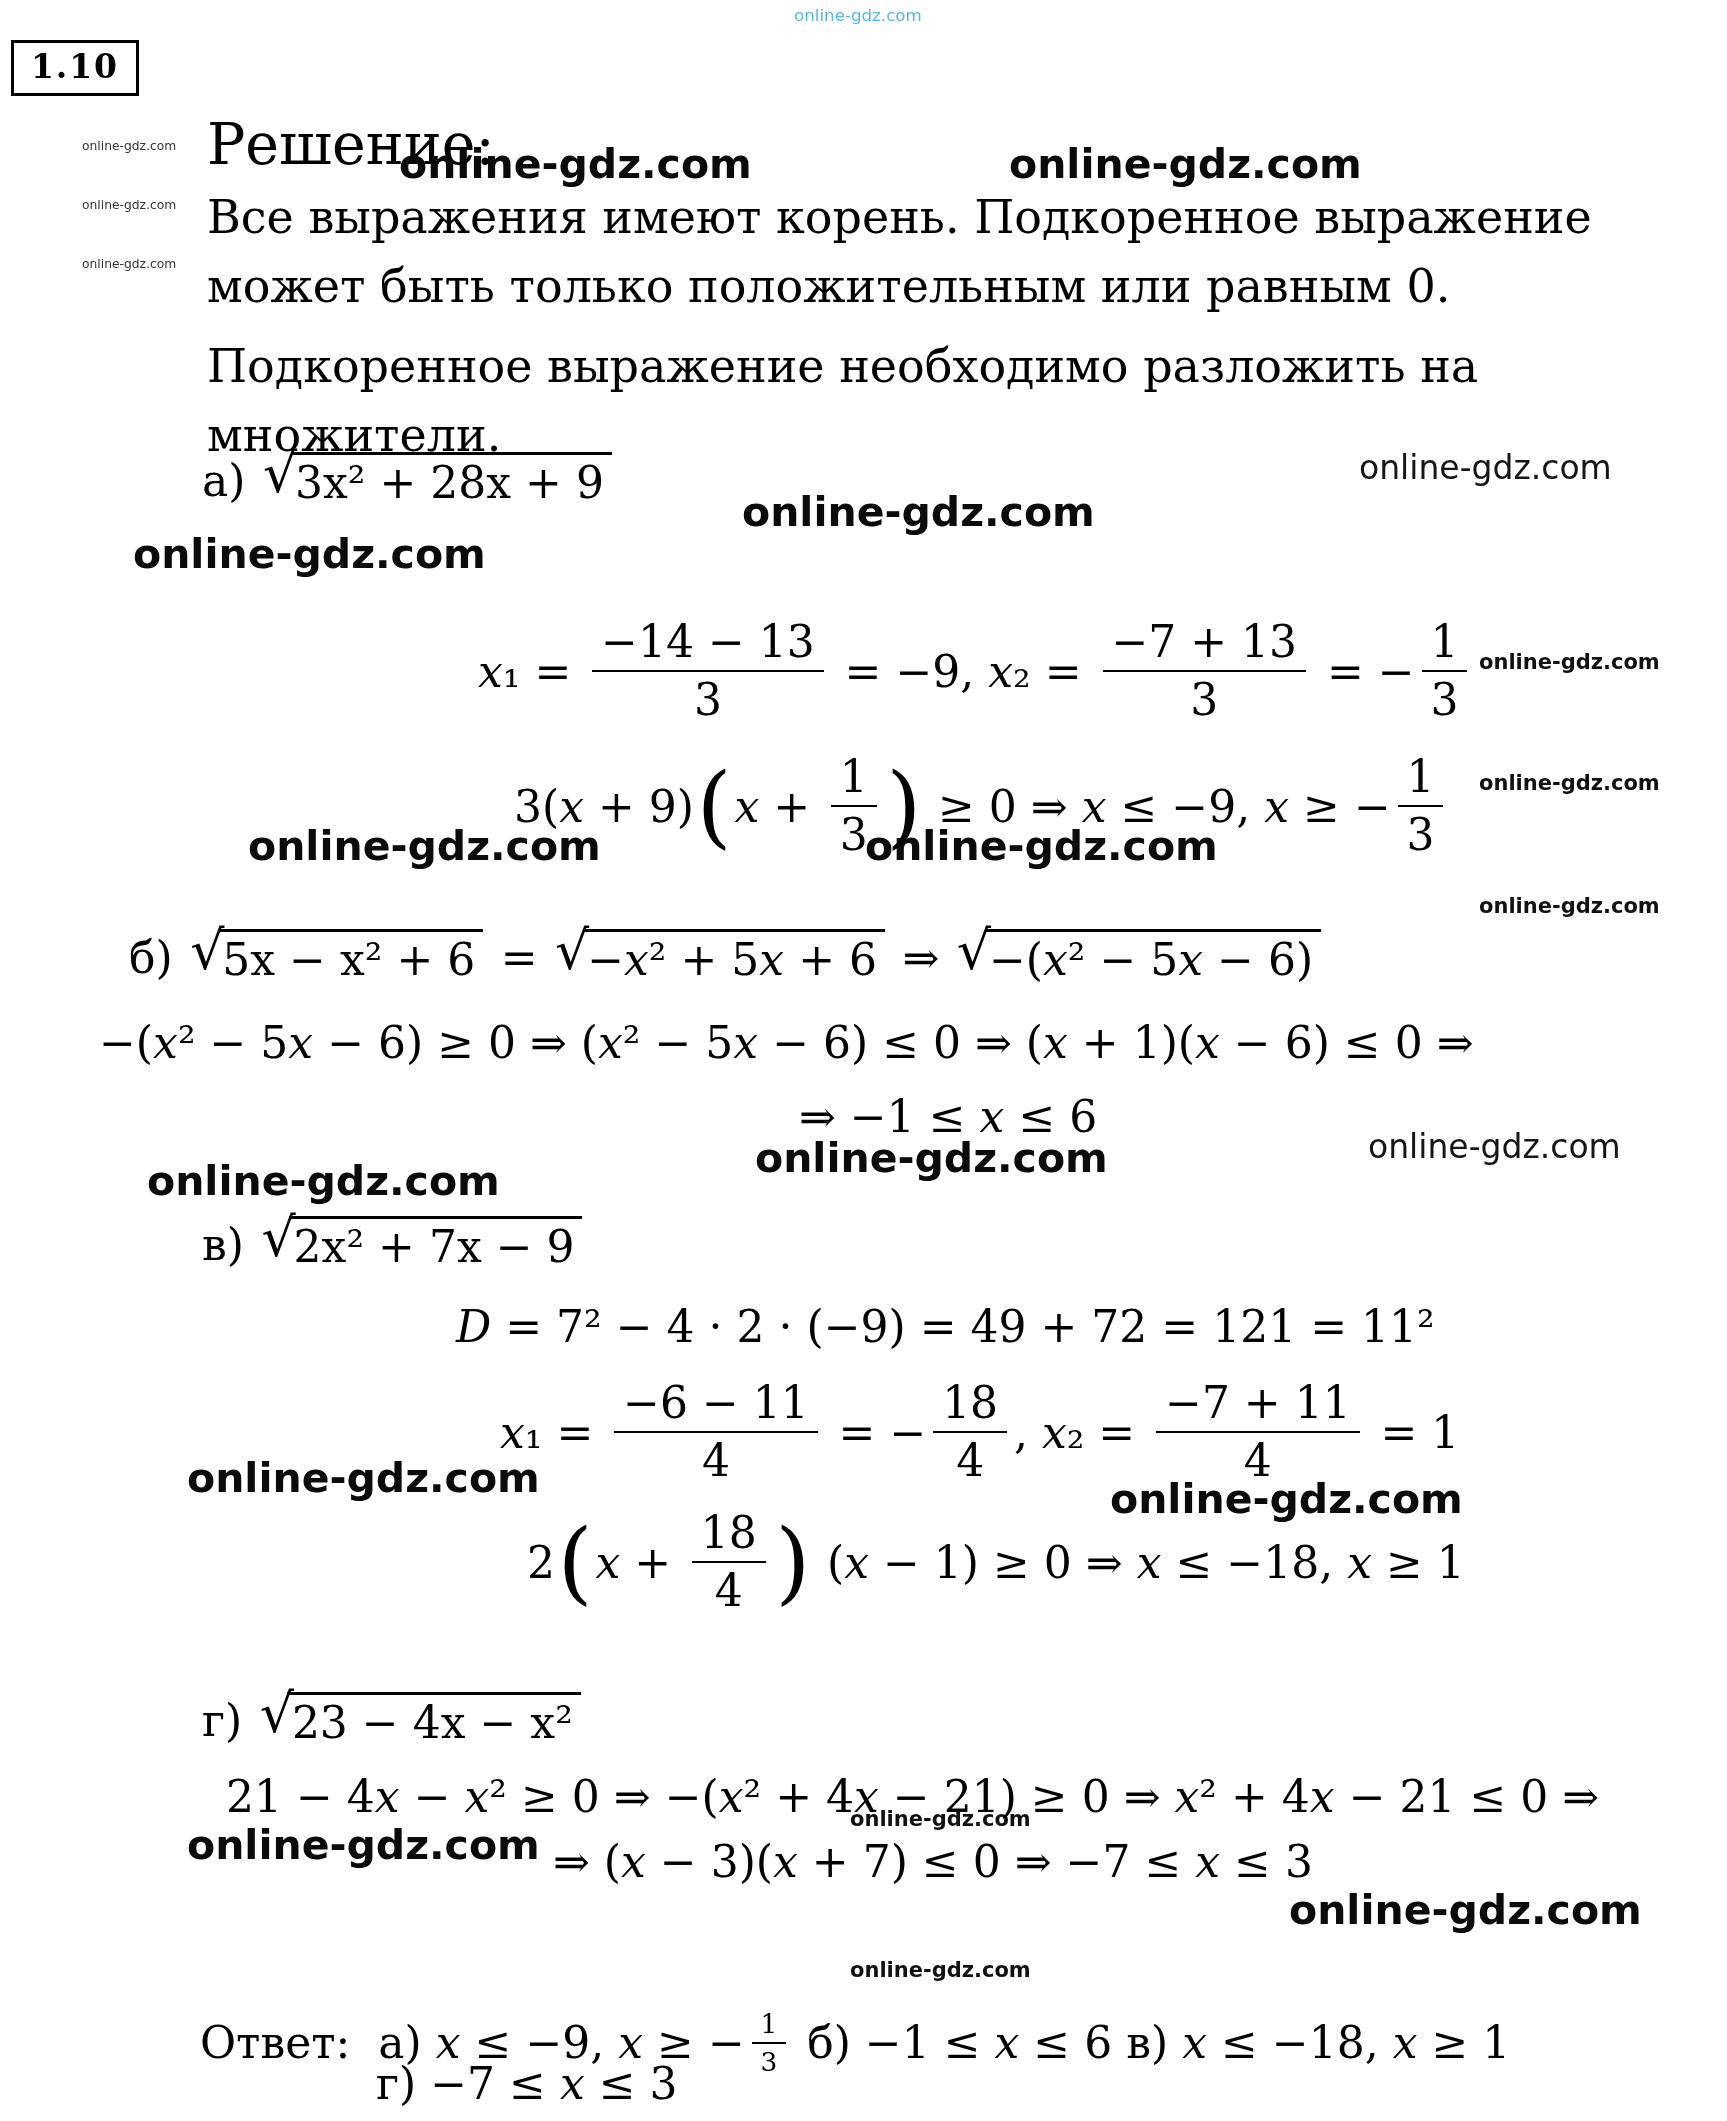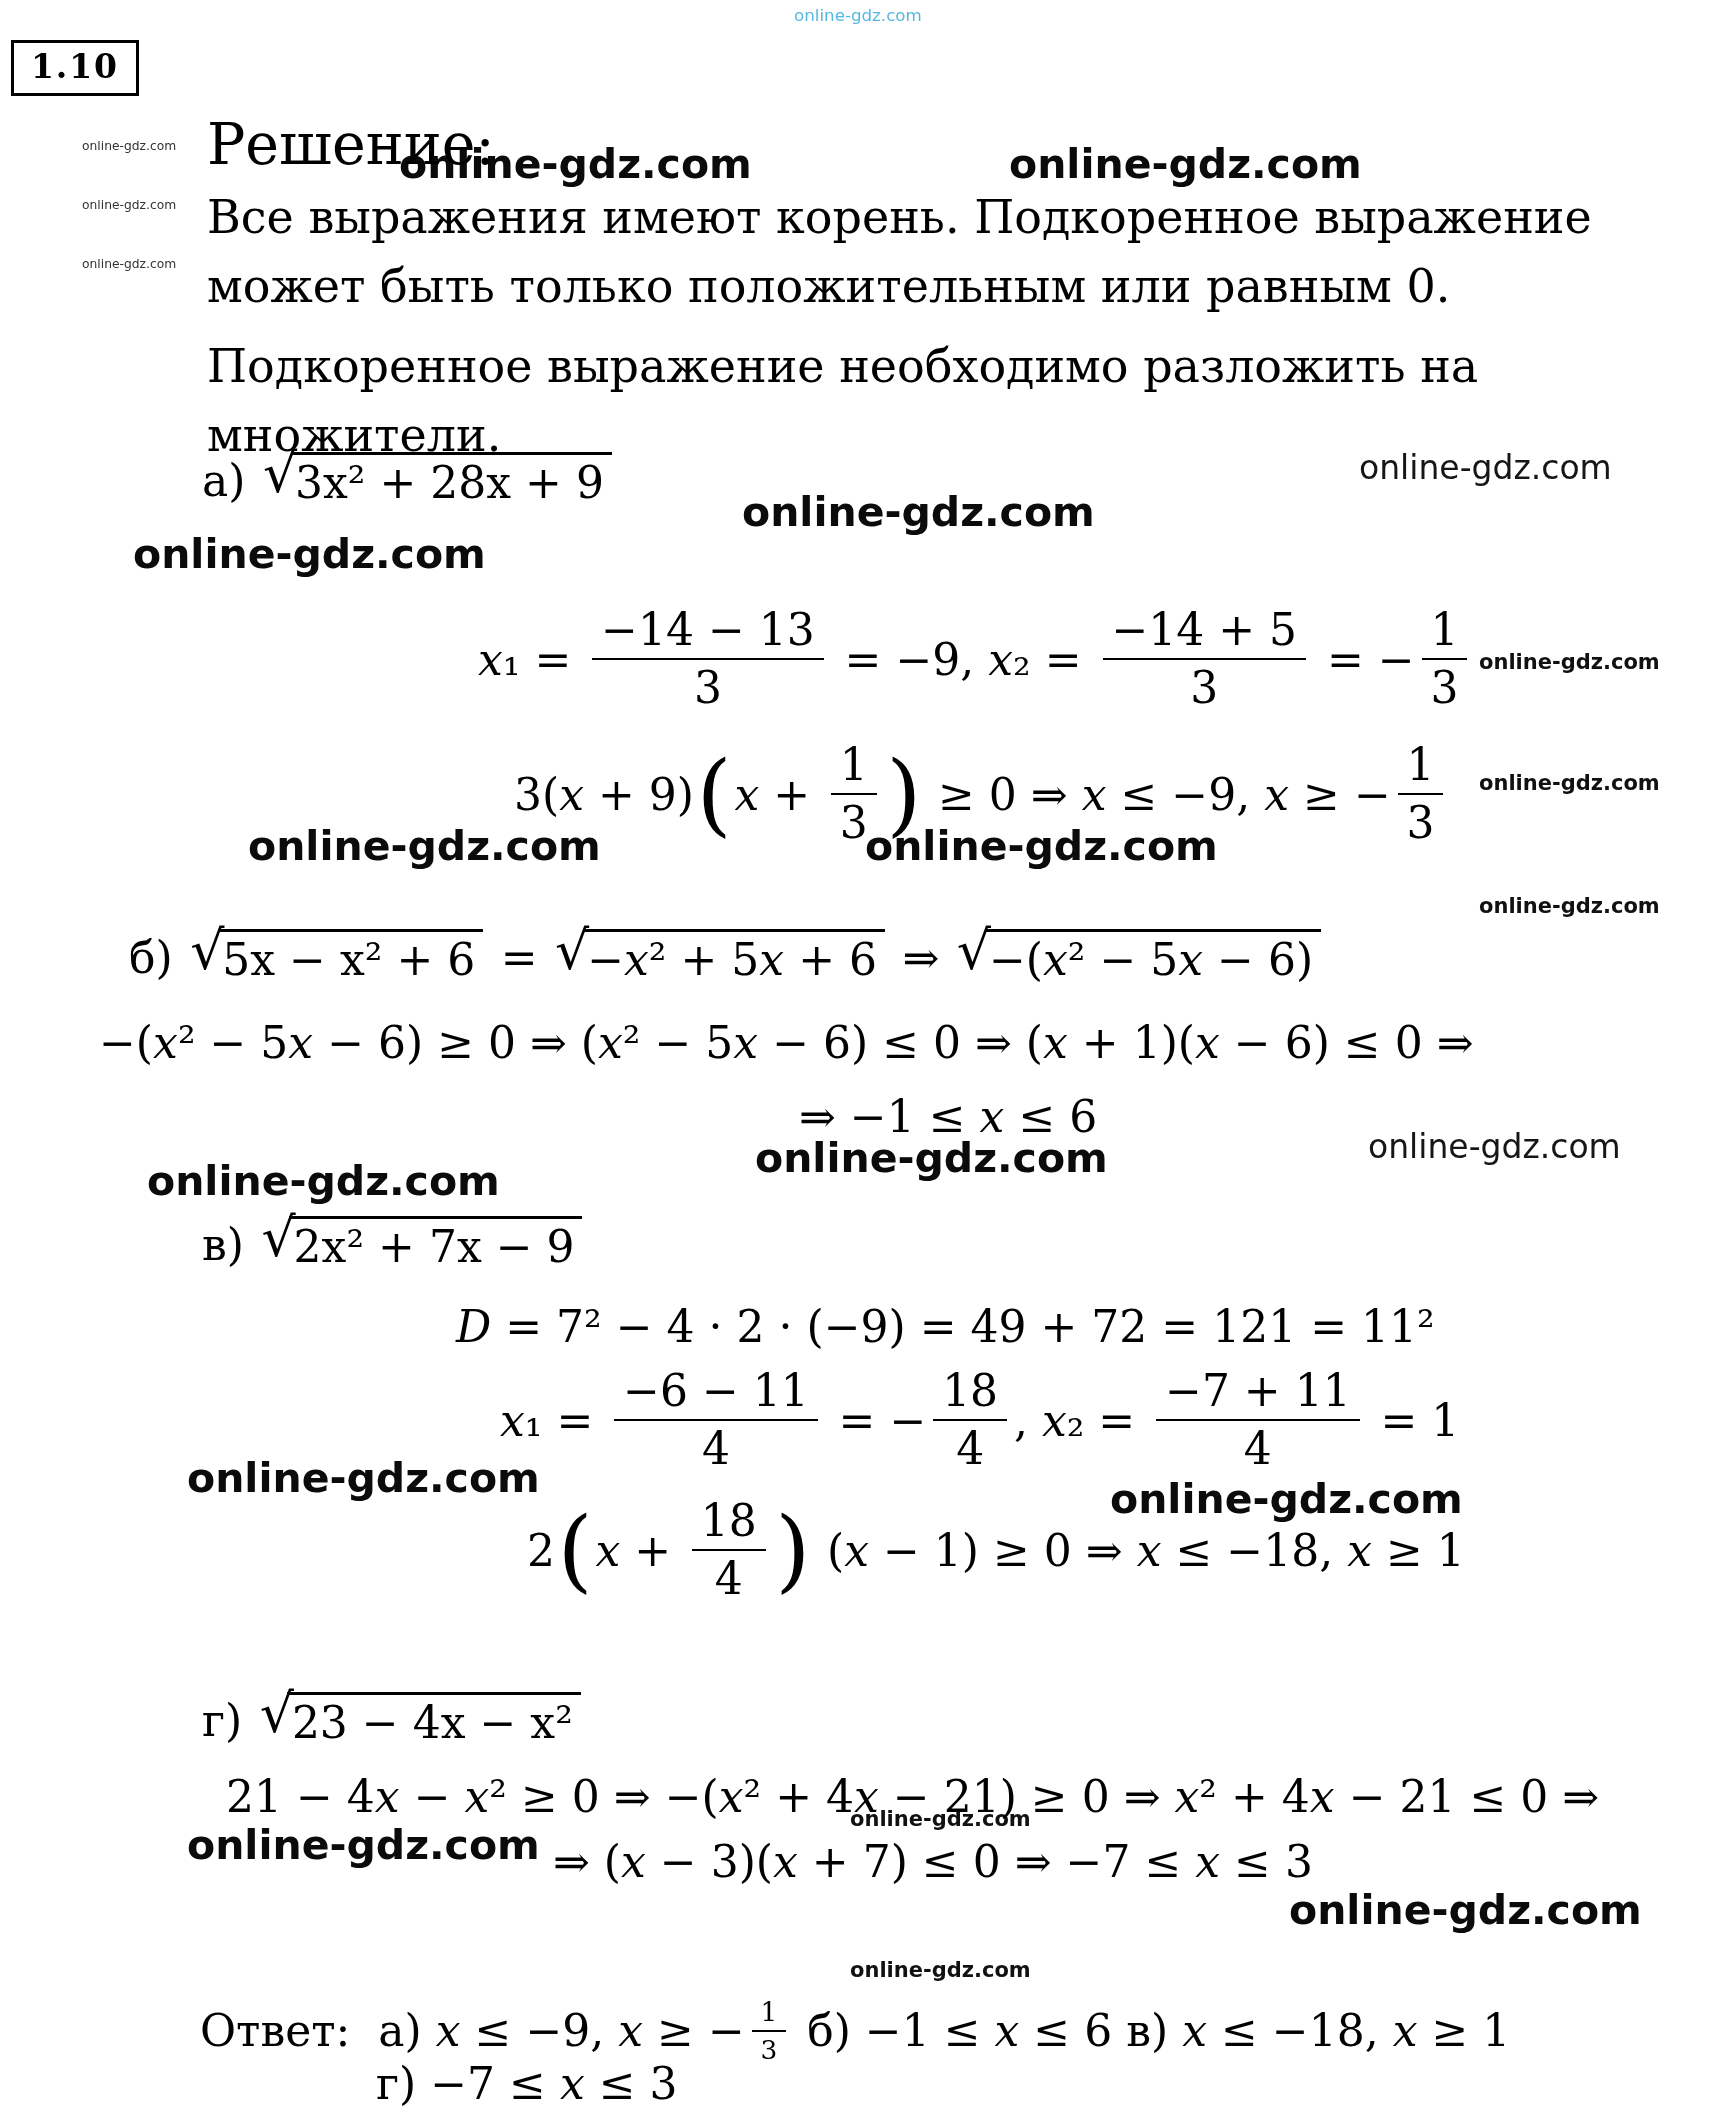--- a/index.html
+++ b/index.html
@@ -18,21 +18,21 @@
   .para{position:absolute;left:207px;width:1527px;font-size:46px;line-height:1.5;}
   
   .mline{
     position:absolute;display:flex;align-items:center;
     font-size:44px;white-space:nowrap;font-family:"DejaVu Serif",serif;
   }
   .mline .ms{white-space:pre;}
   .mline i{font-style:italic;}
   .frac{
     display:inline-flex;flex-direction:column;align-items:center;
-    vertical-align:middle;margin:4px 7px;line-height:1.15;text-align:center;
+    vertical-align:middle;margin:16px 7px;line-height:1.15;text-align:center;
   }
   .frac .num{border-bottom:2.6px solid #000;padding:0 8.8px 2.6px;white-space:pre;}
   .frac .den{padding:2.6px 8.8px 0;white-space:pre;}
   .frac-s{font-size:0.6em;}
   .sqrt{display:inline-flex;align-items:flex-start;margin:0 3.5px;}
   .sqrt .rad{font-size:1.22em;line-height:1;position:relative;top:-0.1em;margin-right:-0.12em;}
   .sqrt .vinc{border-top:3.5px solid #000;padding:0.05em 0.18em 0 0.1em;white-space:pre;}
   .bigp{font-size:2.05em;font-weight:400;line-height:0;margin:0 2.6px;}
   
   .wm{position:absolute;font-family:"DejaVu Sans",sans-serif;color:#000;white-space:nowrap;}
@@ -86,21 +86,21 @@
       </span>
     </div>
   <div class="mline" style="left:478px;top:601px">
       <span class="ms"><i>x</i>₁ = </span>
       <span class="frac">
         <span class="num">−14 − 13</span>
         <span class="den">3</span>
       </span>
       <span class="ms"> = −9, <i>x</i>₂ = </span>
       <span class="frac">
-        <span class="num">−14 + 5</span>
+        <span class="num">−7 + 13</span>
         <span class="den">3</span>
       </span>
       <span class="ms"> = −</span>
       <span class="frac">
         <span class="num">1</span>
         <span class="den">3</span>
       </span>
     </div>
   <div class="mline" style="left:514px;top:736px">
       <span class="ms">3(<i>x</i> + 9)</span>

